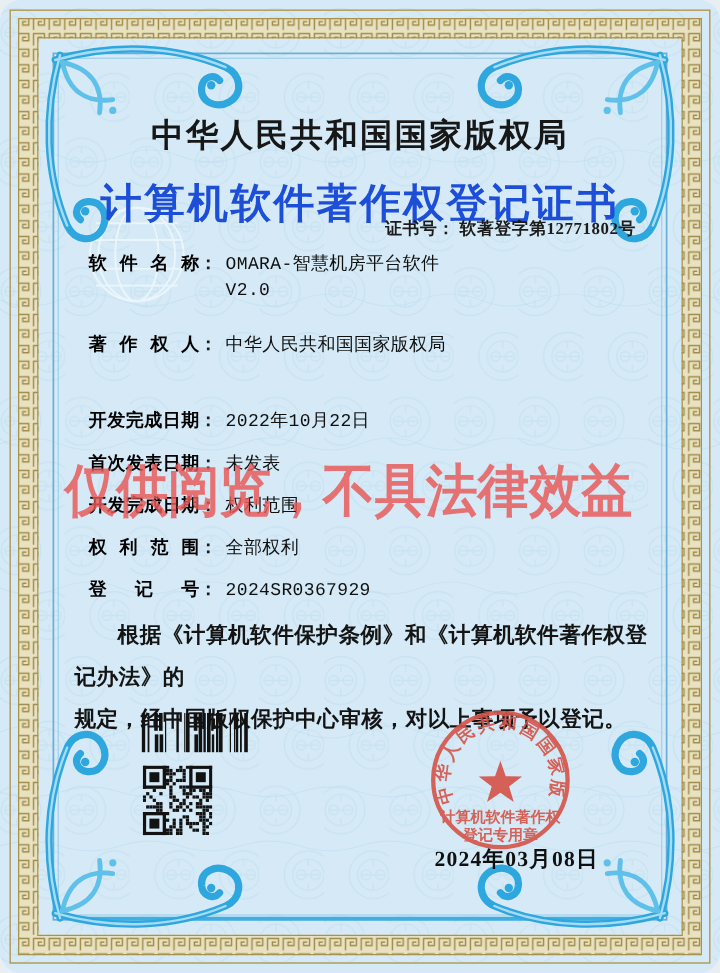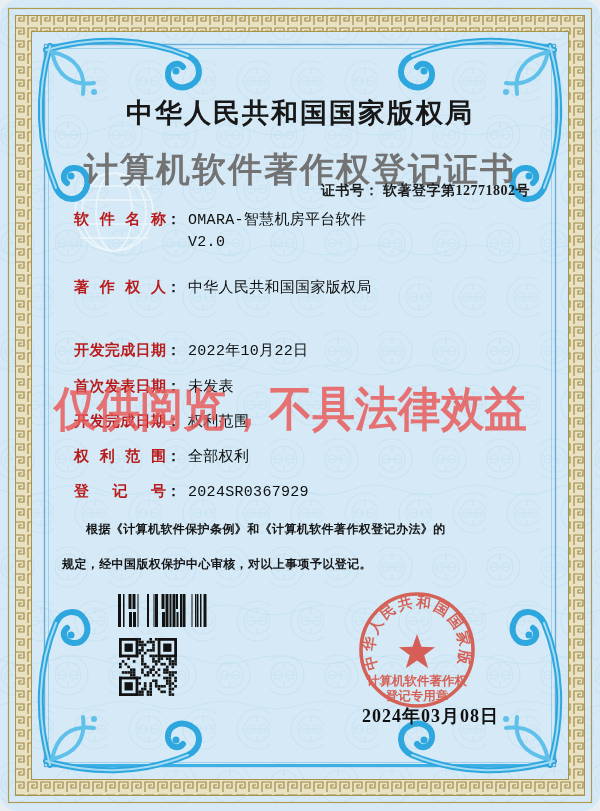--- a/index.html
+++ b/index.html
@@ -10,40 +10,40 @@
   }
   .bg-svg,.seal-svg{position:absolute;left:0;top:0;}
   .bg-svg{z-index:0;}
   .abs{position:absolute;}
   .authority{
     top:95px;left:0;width:100%;text-align:center;z-index:2;
     font-size:27px;font-weight:600;letter-spacing:2px;color:#171717;
   }
   .cert-title{
     top:147px;left:0;width:100%;text-align:center;z-index:2;
-    font-size:34px;font-weight:800;letter-spacing:2px;color:#737373;
+    font-size:34px;font-weight:800;letter-spacing:2px;color:#1d4ed8;
   }
   .certno{
     top:182px;right:70px;z-index:2;font-size:14px;font-weight:600;letter-spacing:.5px;
   }
   .row{left:74px;z-index:2;font-size:15px;white-space:nowrap;}
   .row .lbl{
-    display:inline-block;width:92px;font-weight:700;color:#b91c1c;
+    display:inline-block;width:92px;font-weight:700;color:#000000;
     text-align:justify;text-align-last:justify;vertical-align:bottom;
   }
   .row .colon{font-weight:700;margin-right:7px;}
   .row .val,.val2{
     font-weight:400;color:#101010;
     font-family:"Liberation Mono","DejaVu Sans Mono","Liberation Serif",serif;
     font-size:15px;letter-spacing:.3px;
   }
   .val2{z-index:2;}
   .statement{
     left:62px;top:512px;width:484px;z-index:2;
-    font-size:12px;line-height:35px;font-weight:600;color:#141414;letter-spacing:.4px;
+    font-size:18px;line-height:35px;font-weight:600;color:#141414;letter-spacing:.4px;
   }
   .statement .ln1{text-indent:2em;}
   .watermark{
     left:54px;top:378px;width:500px;z-index:6;white-space:nowrap;
     font-family:"Liberation Sans","DejaVu Sans",sans-serif;
     font-size:43px;font-weight:700;color:rgba(232,88,88,.83);
     transform:scale(1.0,1.1);transform-origin:left top;letter-spacing:0;
   }
   .barcode{left:118px;top:594px;width:90px;height:33px;z-index:2;}
   .qrcode{left:119px;top:638px;width:58px;height:58px;z-index:2;}

